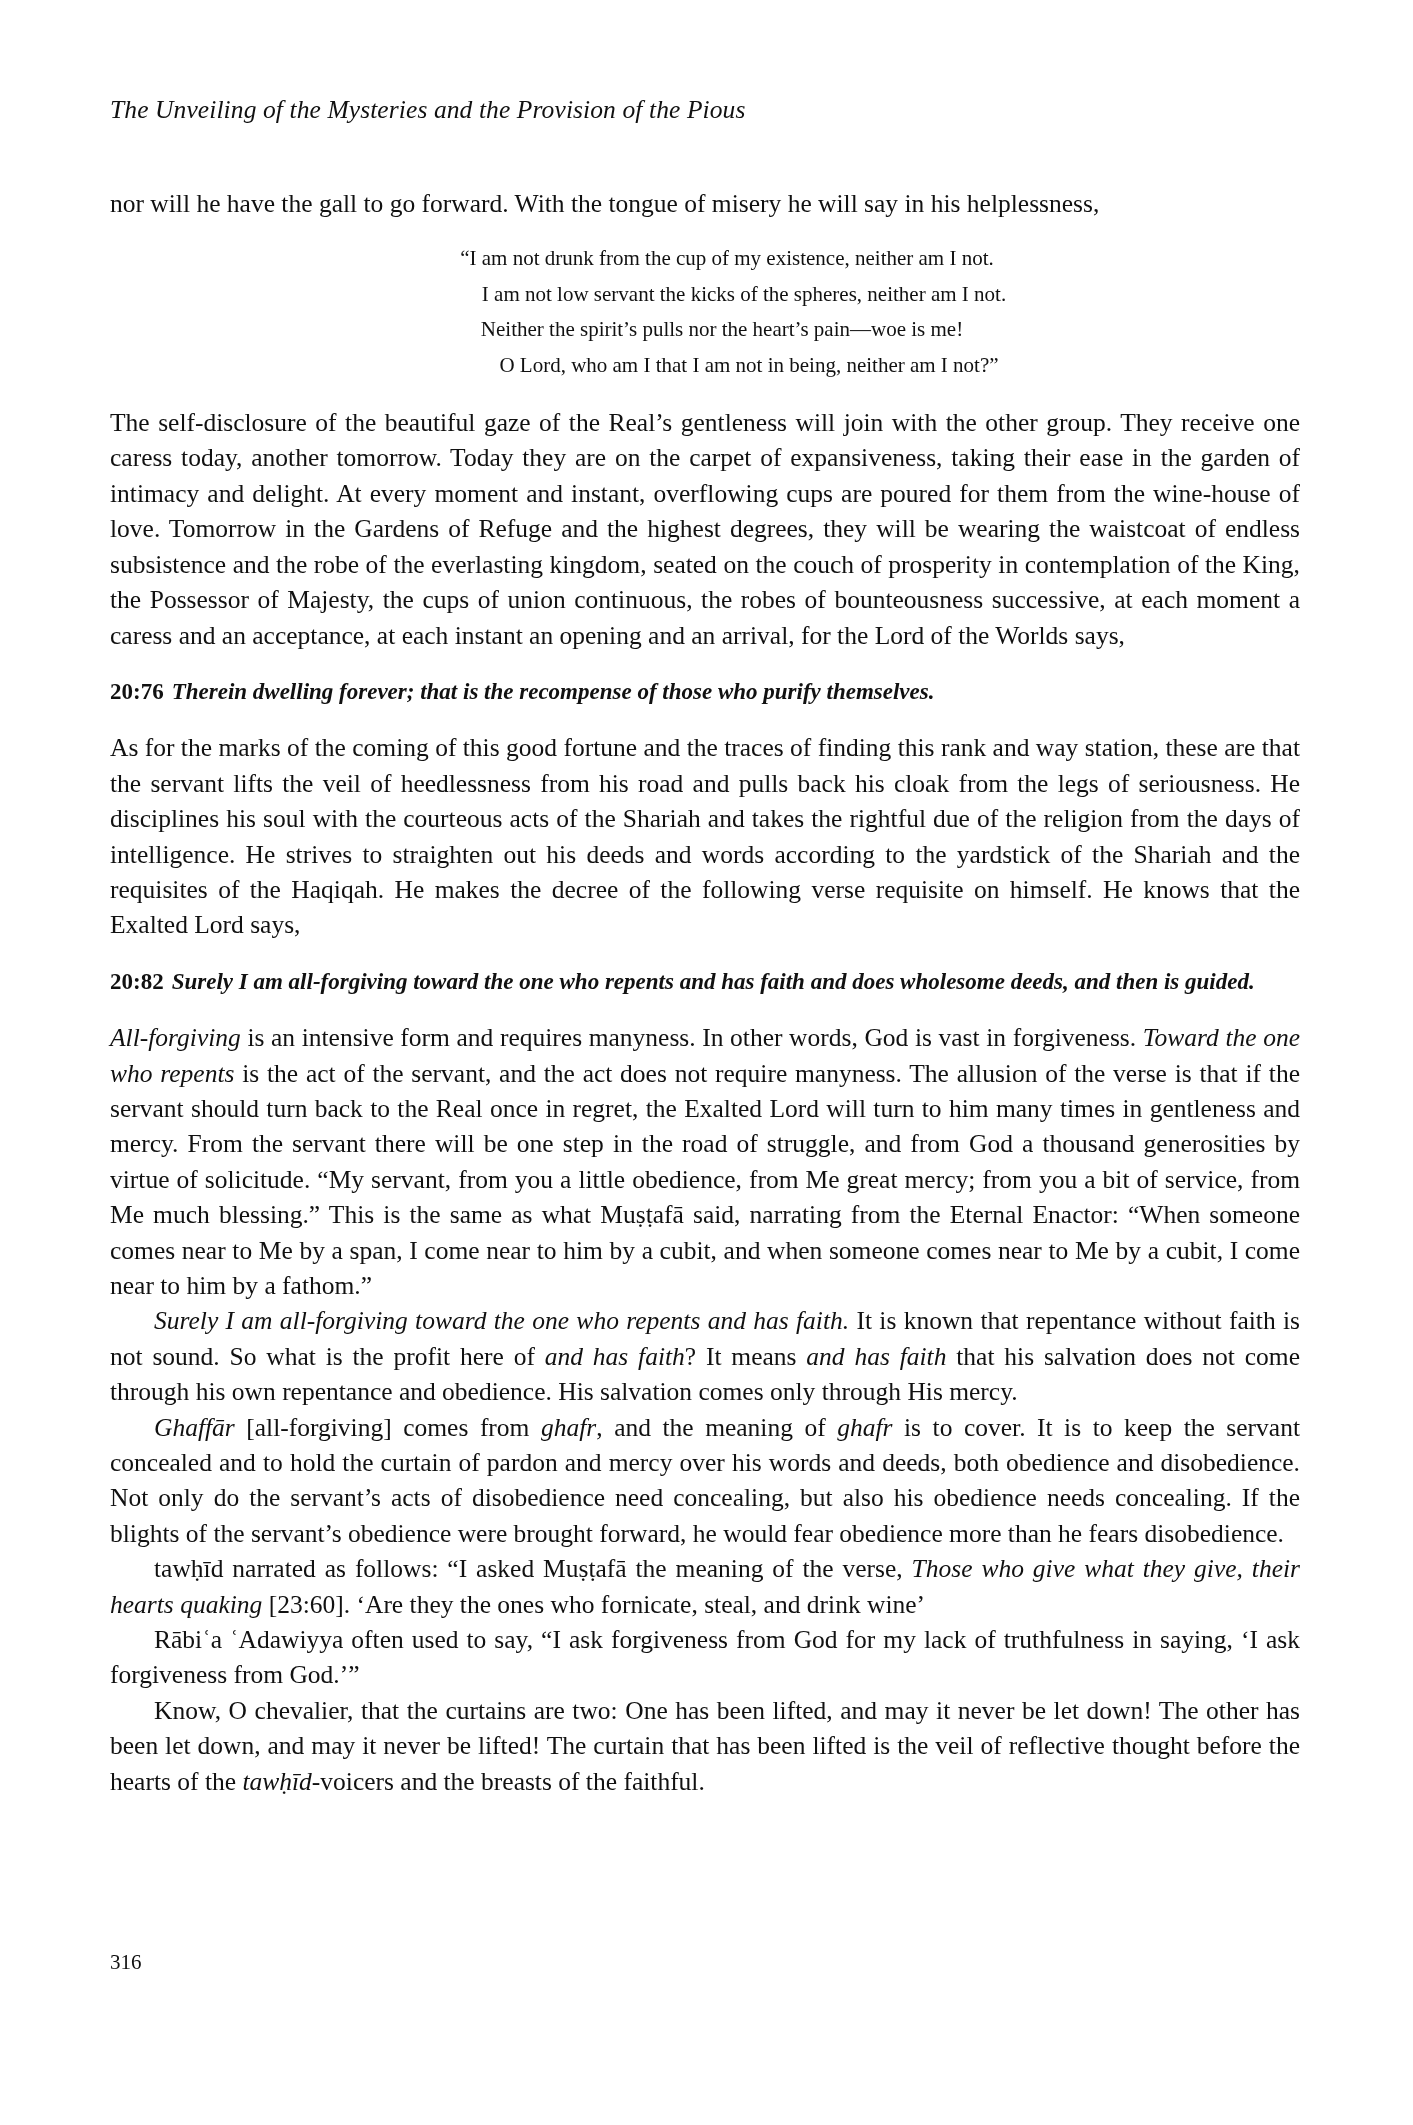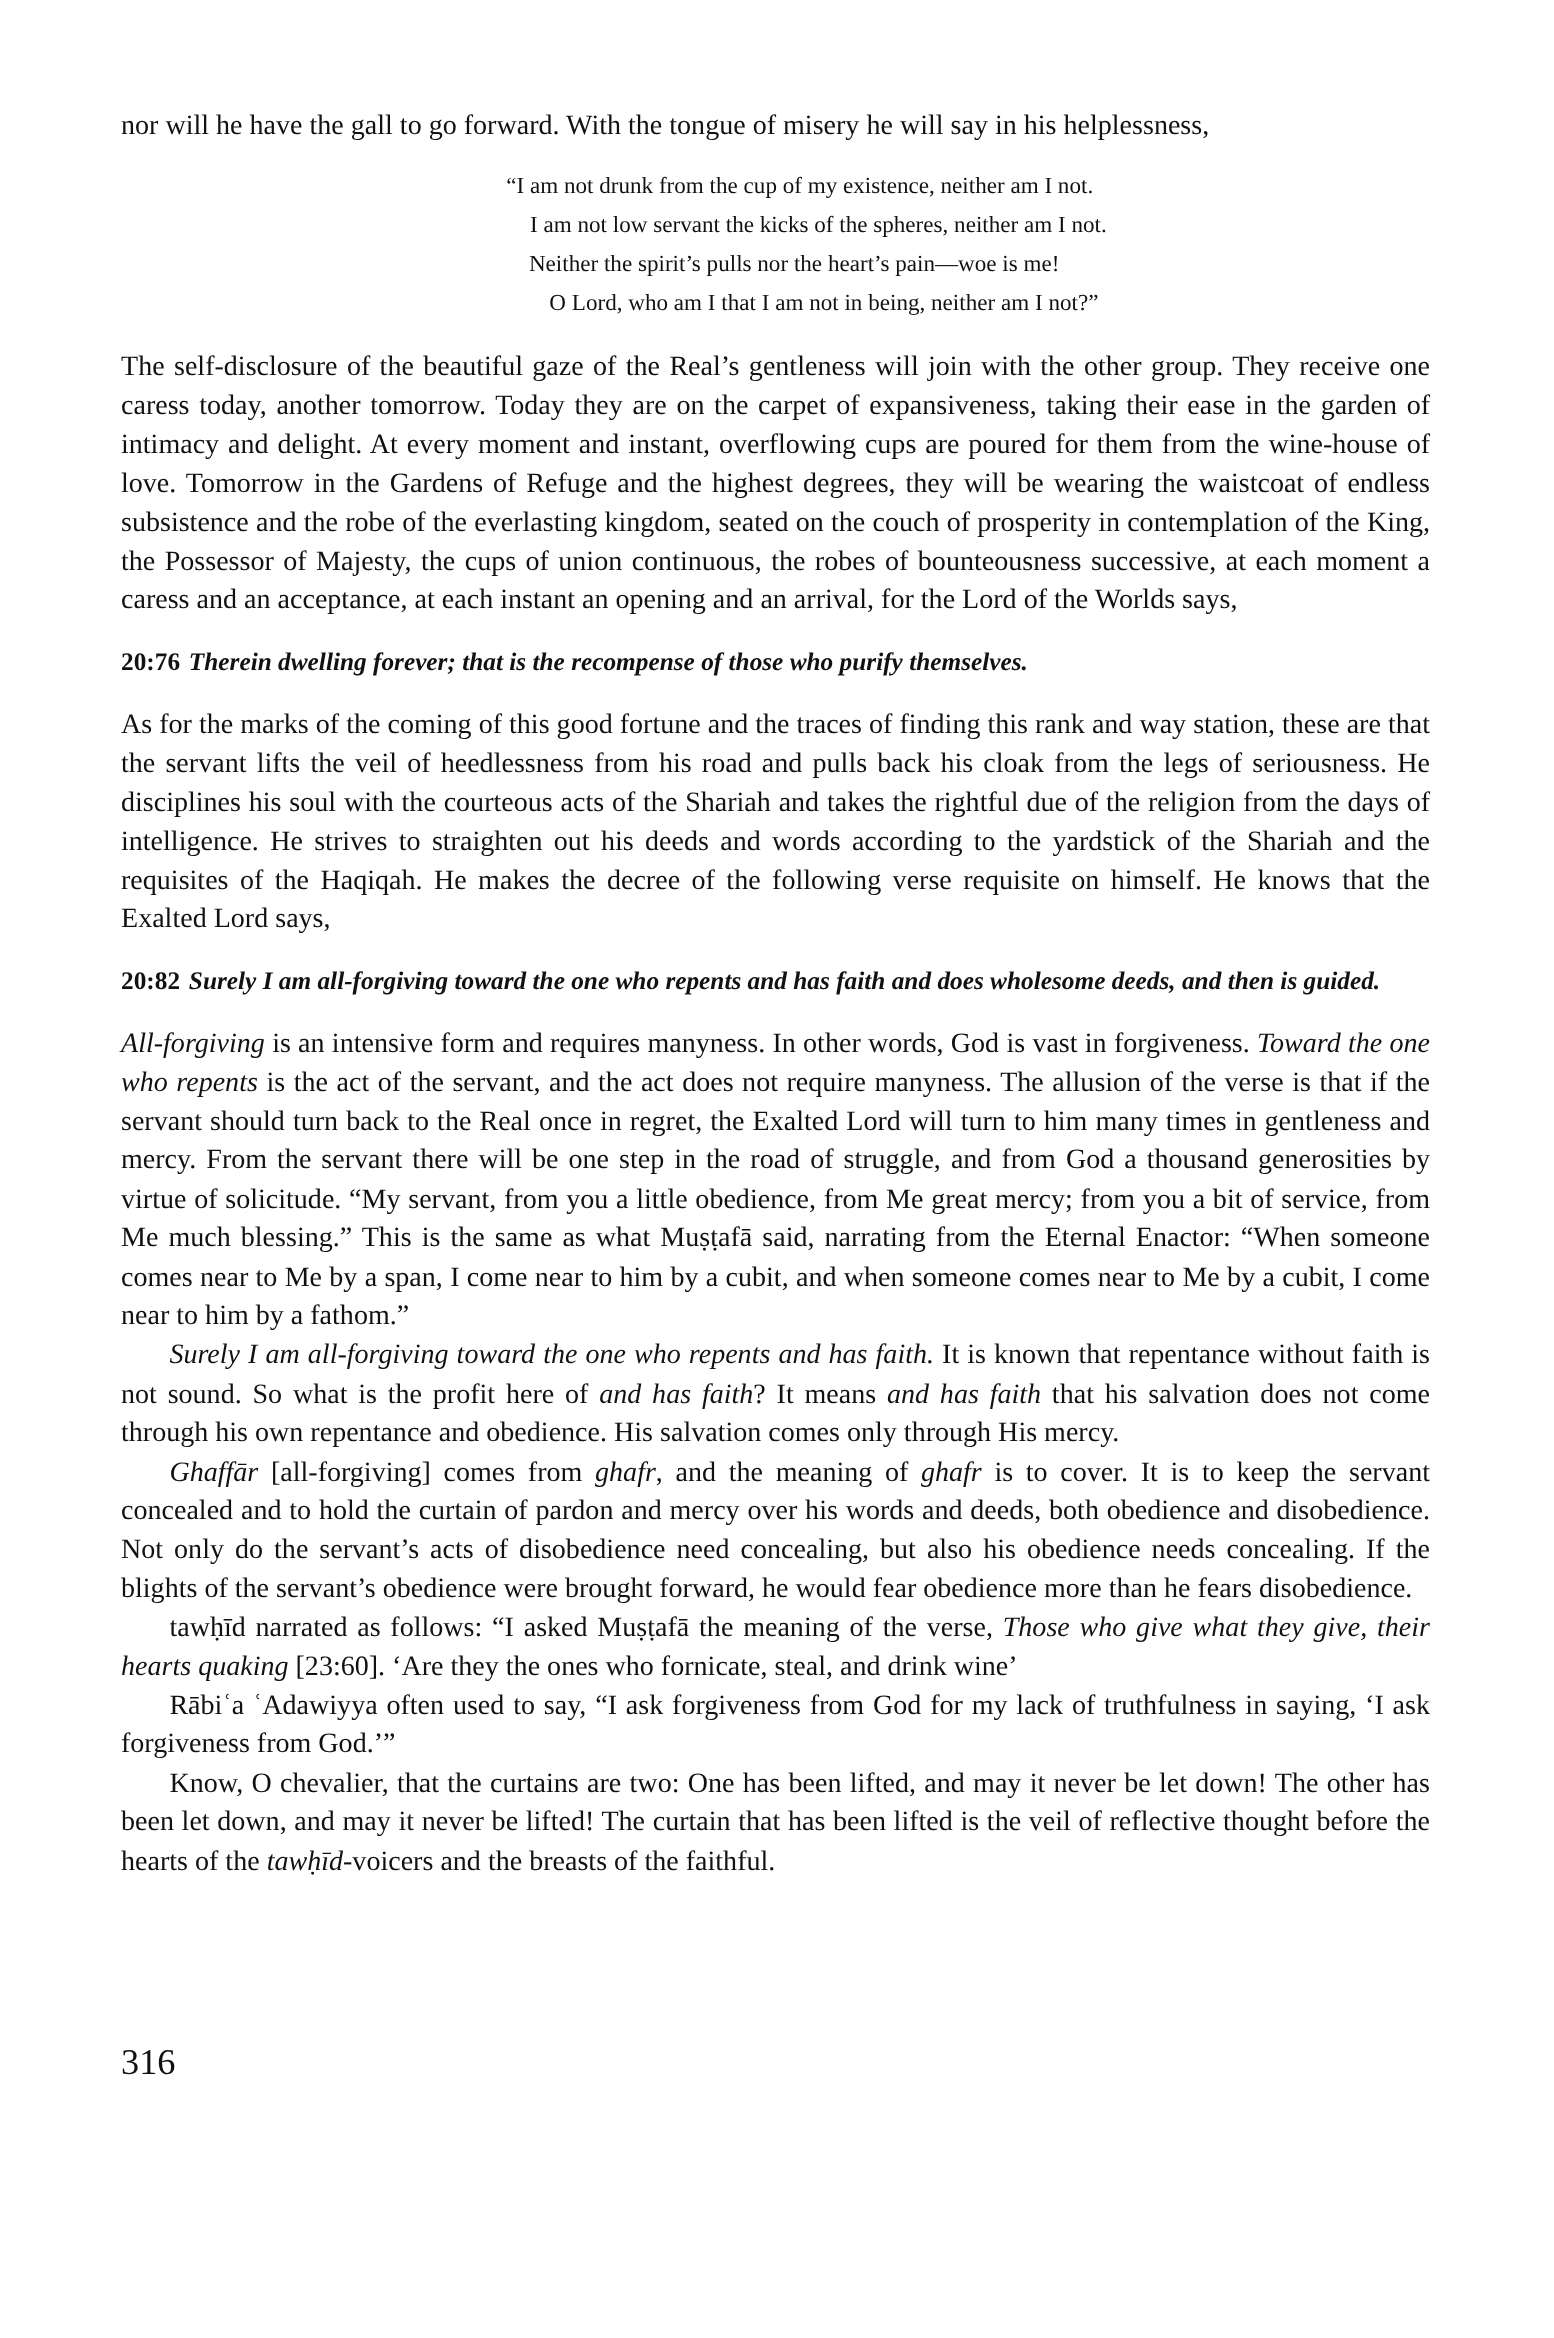--- a/index.html
+++ b/index.html
@@ -79,32 +79,33 @@
   .verse .vtext {
     font-weight: bold;
     font-style: italic;
   }
   em, .ital {
     font-style: italic;
   }
   .page-number {
     position: absolute;
     left: 110px;
-    top: 1859px;
-    font-size: 33px;
+    top: 1952px;
+    font-size: 21px;
     line-height: 1;
   }
 </style>
 </head>
 <body>
 
 <div class="page">
 
   <div class="content">
 
+    <div class="running-head">The Unveiling of the Mysteries and the Provision of the Pious</div>
 
     <p class="body-para">nor will he have the gall to go forward.  With the tongue of misery he will say in his helplessness,</p>
 
     <div class="poem">
       <div class="line l1">“I am not drunk from the cup of my existence, neither am I not.</div>
       <div class="line l2">I am not low servant the kicks of the spheres, neither am I not.</div>
       <div class="line l3">Neither the spirit’s pulls nor the heart’s pain—woe is me!</div>
       <div class="line l4">O Lord, who am I that I am not in being, neither am I not?”</div>
     </div>
 

